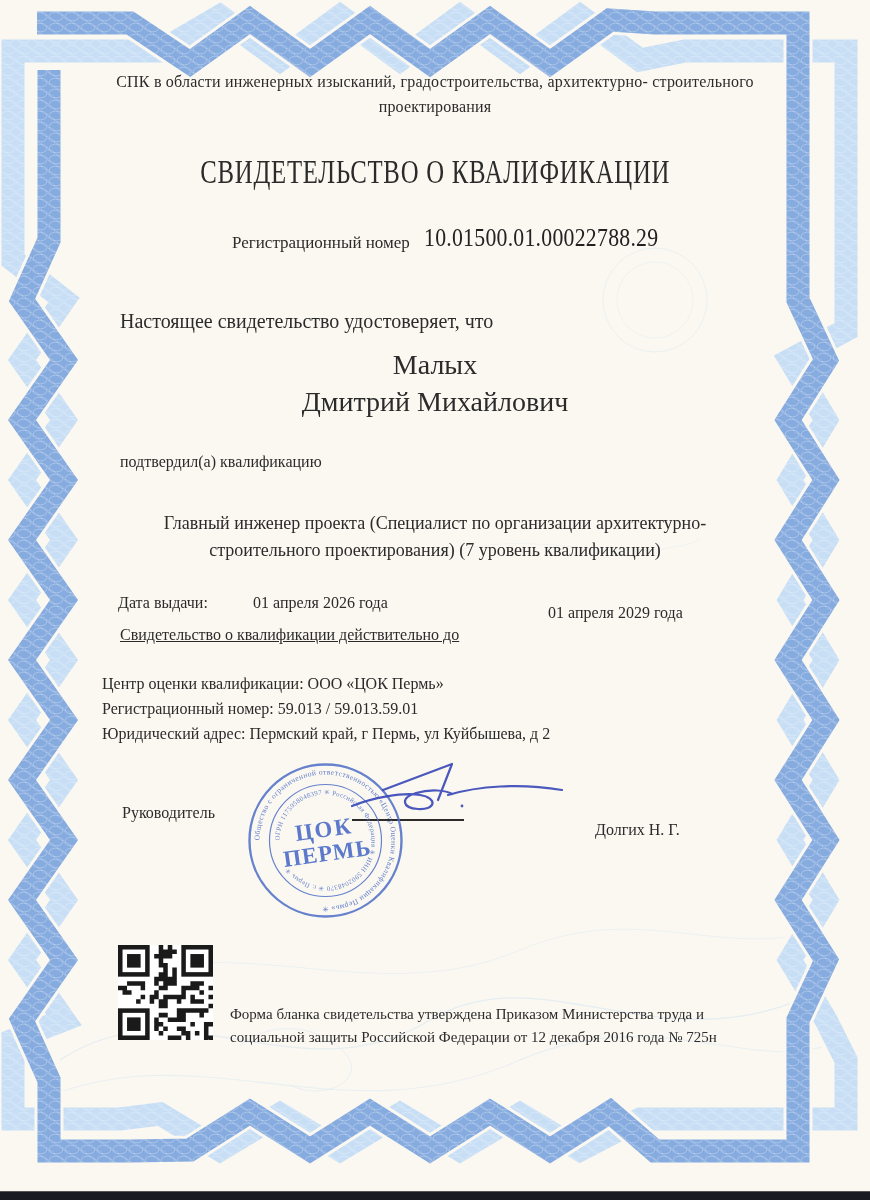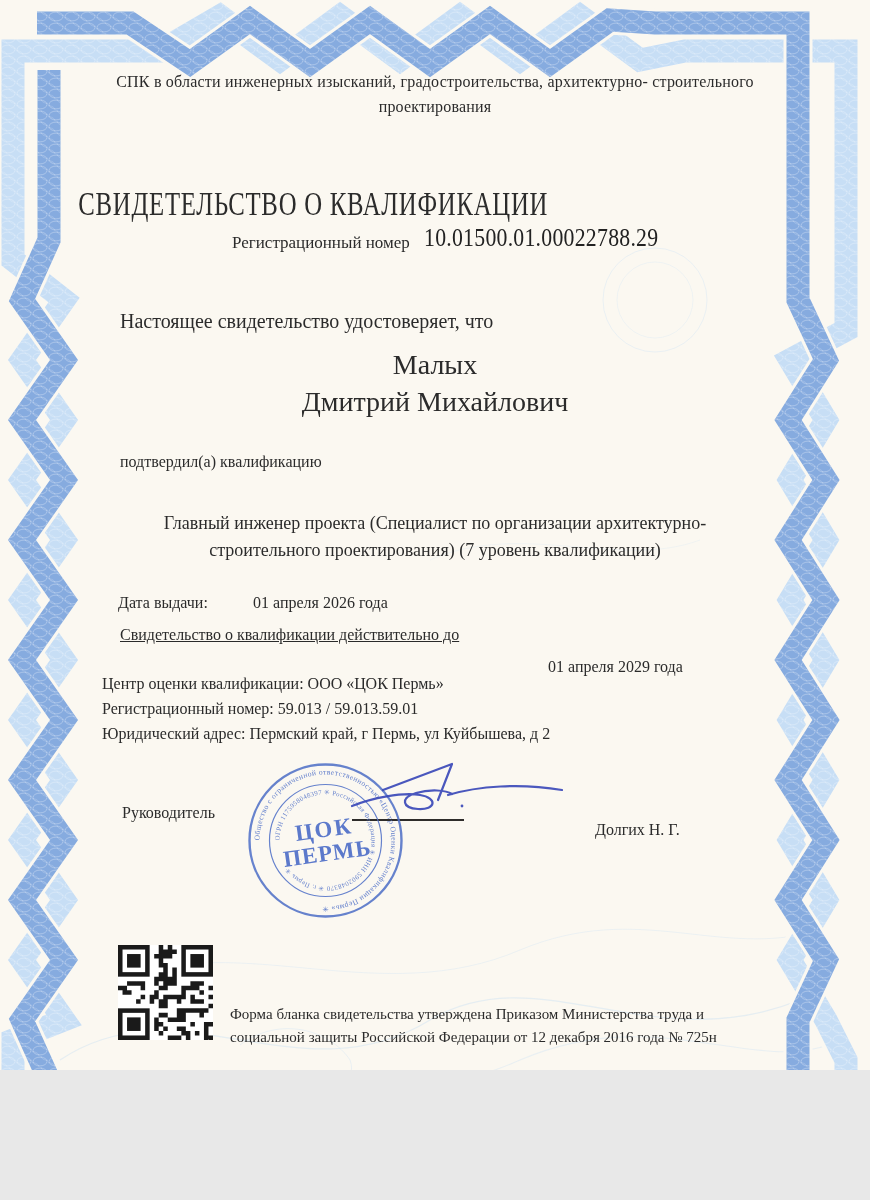--- a/index.html
+++ b/index.html
@@ -1,37 +1,37 @@
 <!DOCTYPE html>
 <html><head>
 <meta charset="utf-8">
 <style>
   html,body{margin:0;padding:0;background:#e8e8e8;}
   .page{
-    position:relative;width:870px;height:1070px;margin:0 auto;
+    position:relative;width:870px;height:1200px;margin:0 auto;
     background:#fbf8f1;overflow:hidden;
     font-family:"Liberation Serif","DejaVu Serif",serif;color:#2b2b2b;
   }
   .abs{position:absolute;}
   .border-svg{position:absolute;left:0;top:0;}
   .hdr{left:85px;top:70px;width:700px;font-size:16px;line-height:1.55;text-align:center;letter-spacing:.2px;}
-  .title{left:0;top:154px;width:870px;font-size:33px;white-space:nowrap;margin-top:32px;}
+  .title{left:0;top:154px;width:870px;text-align:center;font-size:33px;white-space:nowrap;}
   .title span{display:inline-block;transform:scaleX(.75);transform-origin:center;letter-spacing:1px;}
   .reg-label{left:232px;top:233px;font-size:17px;}
   .reg-value{left:424px;top:224px;font-size:25px;transform:scaleX(.87);transform-origin:left top;letter-spacing:.3px;color:#222;}
   .intro{left:120px;top:310px;font-size:20px;}
   .surname{left:0;top:349px;width:870px;text-align:center;font-size:28px;}
   .fullname{left:0;top:386px;width:870px;text-align:center;font-size:28px;}
   .confirmed{left:120px;top:453px;font-size:16px;}
   .qual{left:125px;top:510px;width:620px;font-size:18px;line-height:1.5;text-align:center;}
   .row-label{font-size:16px;}
   .issue-label{left:118px;top:594px;}
   .issue-value{left:253px;top:594px;}
   .valid-label{left:120px;top:626px;text-decoration:underline;}
-  .valid-value{left:548px;top:658px;}
+  .valid-value{left:548px;top:604px;}
   .cok{left:102px;top:672px;font-size:16px;line-height:1.55;}
   .head-label{left:122px;top:804px;font-size:16px;text-align:center;}
   .head-name{left:595px;top:804px;font-size:16px;margin-top:17px;}
   .sig-line{left:352px;top:819px;width:112px;height:2px;background:#2e2c2a;}
   .stamp-svg{left:243px;top:758px;}
   .sig-svg{left:330px;top:745px;}
   .qr-svg{left:118px;top:945px;}
   .footer{left:230px;top:1003px;width:550px;font-size:15px;line-height:1.5;}
   .scan-strip{left:0;top:1191px;width:870px;height:9px;background:#1a1a22;border-top:1px solid #555;}
 </style>

